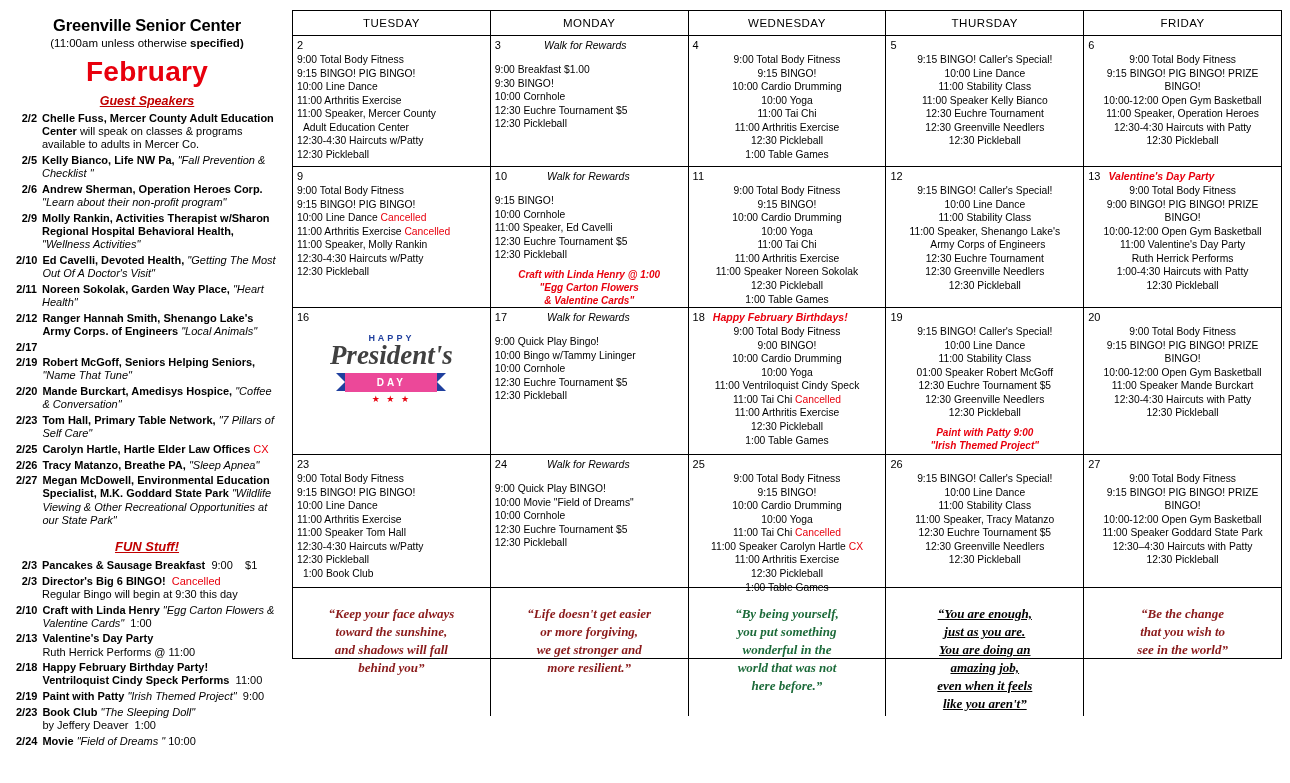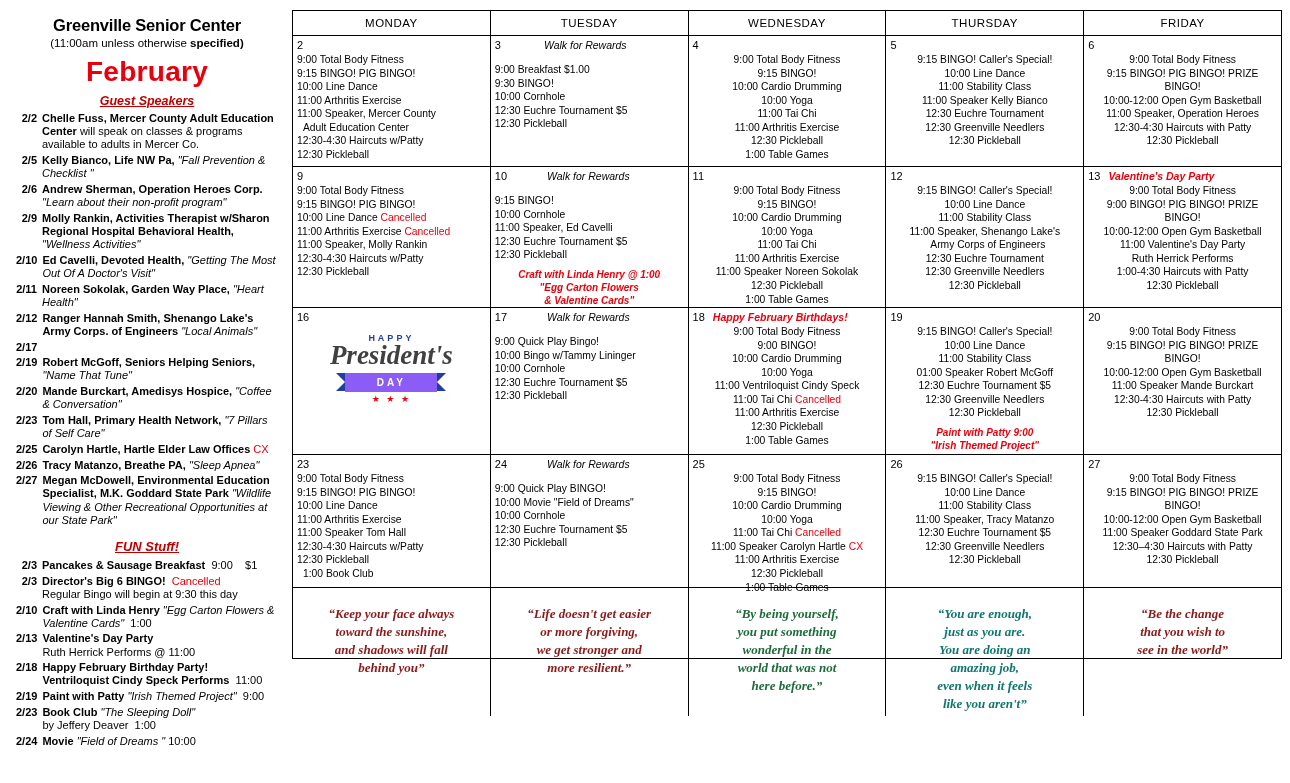--- a/index.html
+++ b/index.html
@@ -168,21 +168,21 @@
     font-family: "Liberation Serif", serif;
     font-style: italic;
     font-weight: bold;
     font-size: 13px;
     line-height: 1.38;
     padding-top: 14px;
   }
   .q0 { color: #8a1a1a; }
   .q1 { color: #1d6b3a; }
   .q2 { color: #8a1a1a; }
-  .q3 { color: #0f766e; }
+  .q3 { color: #000000; text-decoration: underline; }
   .q4 { color: #8a1a1a; }
   
   .pres {
     margin: 10px auto 0 auto;
     width: 150px;
     height: 88px;
     position: relative;
     text-align: center;
   }
   .pres .happy {
@@ -197,21 +197,21 @@
     font-weight: bold;
     font-size: 27px;
     color: #404040;
     line-height: 1;
     margin-top: -1px;
   }
   .pres .ribbon {
     margin: 4px auto 0 auto;
     width: 92px;
     height: 19px;
-    background: #8b5cf6;
+    background: #ec4899;
     color: #fff;
     font-size: 10px;
     font-weight: bold;
     letter-spacing: 3px;
     line-height: 19px;
     position: relative;
   }
   .pres .ribbon:before, .pres .ribbon:after {
     content: "";
     position: absolute;
@@ -276,21 +276,21 @@
         <div class="entry">
           <div class="date">2/19</div>
           <div class="body"><b>Robert McGoff, Seniors Helping Seniors,</b> <i>"Name That Tune"</i></div>
         </div>
         <div class="entry">
           <div class="date">2/20</div>
           <div class="body"><b>Mande Burckart, Amedisys Hospice,</b> <i>"Coffee &amp; Conversation"</i></div>
         </div>
         <div class="entry">
           <div class="date">2/23</div>
-          <div class="body"><b>Tom Hall, Primary Health Network,</b> <i>"7 Pillars of Self Care"</i></div>
+          <div class="body"><b>Tom Hall, Primary Table Network,</b> <i>"7 Pillars of Self Care"</i></div>
         </div>
         <div class="entry">
           <div class="date">2/25</div>
           <div class="body"><b>Carolyn Hartle, Hartle Elder Law Offices</b> <span class="red">CX</span></div>
         </div>
         <div class="entry">
           <div class="date">2/26</div>
           <div class="body"><b>Tracy Matanzo, Breathe PA,</b> <i>"Sleep Apnea"</i></div>
         </div>
         <div class="entry">
@@ -330,22 +330,22 @@
         </div>
         <div class="entry">
           <div class="date">2/24</div>
           <div class="body"><b>Movie</b> <i>"Field of Dreams "</i> 10:00</div>
         </div>
       </div>
   </div>
 
   <div class="cal">
     <div class="cal-row cal-head-row" id="cal-header">
+        <div class="cell">TUESDAY</div>
         <div class="cell">MONDAY</div>
-        <div class="cell">TUESDAY</div>
         <div class="cell">WEDNESDAY</div>
         <div class="cell">THURSDAY</div>
         <div class="cell">FRIDAY</div>
       </div>
     <div id="cal-body">
         <div class="cal-row row1">
           <div class="cell">
             <div class="daynum">
               <span class="n">2</span>
             </div>

